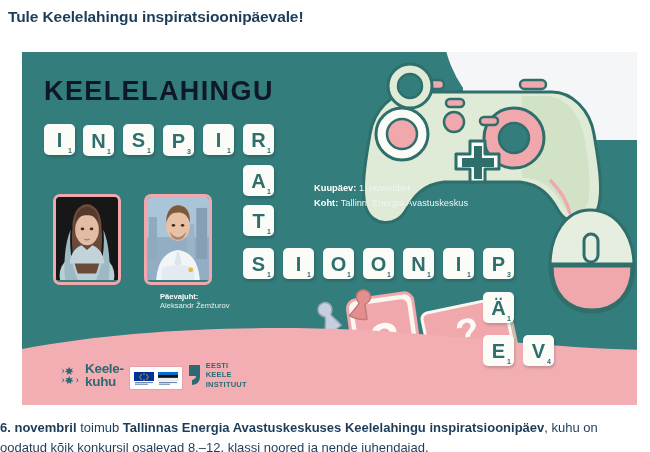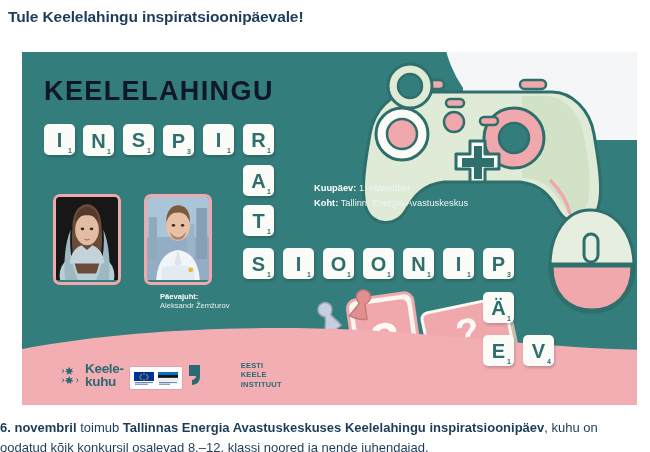--- a/index.html
+++ b/index.html
@@ -97,21 +97,21 @@
   .logos { position: absolute; left: 38px; bottom: 16px; display: flex; align-items: flex-end; gap: 6px; }
   .logo-keelesamm { display:flex; align-items:center; gap:5px; }
   .ks-mark { width: 20px; height: 20px; }
   .ks-text { font-size: 13.5px; font-weight: bold; color:#2b6a73; line-height: 0.95; letter-spacing:-0.3px;}
   .flags {
     width: 52px; height: 22px; background:#fff; border-radius:1px;
     display:flex; align-items:center; justify-content:center; gap:2px;
     box-shadow: 0 0 0 1px rgba(0,0,0,0.06);
   }
   .logo-eki { display:flex; align-items:center; gap:5px; }
-  .eki-text { font-size:7.5px; font-weight:bold; color:#2b6a73; line-height:1.25; letter-spacing:0.2px;margin-left:35px;}
+  .eki-text { font-size:7.5px; font-weight:bold; color:#2b6a73; line-height:1.25; letter-spacing:0.2px;}
 
   
   .caption {
     position: absolute; left: 0; top: 418px; width: 634px;
     font-size: 13px; color: #1d3c5a; line-height: 1.5;
   }
   .caption b { font-weight: bold; }
 </style>
 </head>
 <body>

